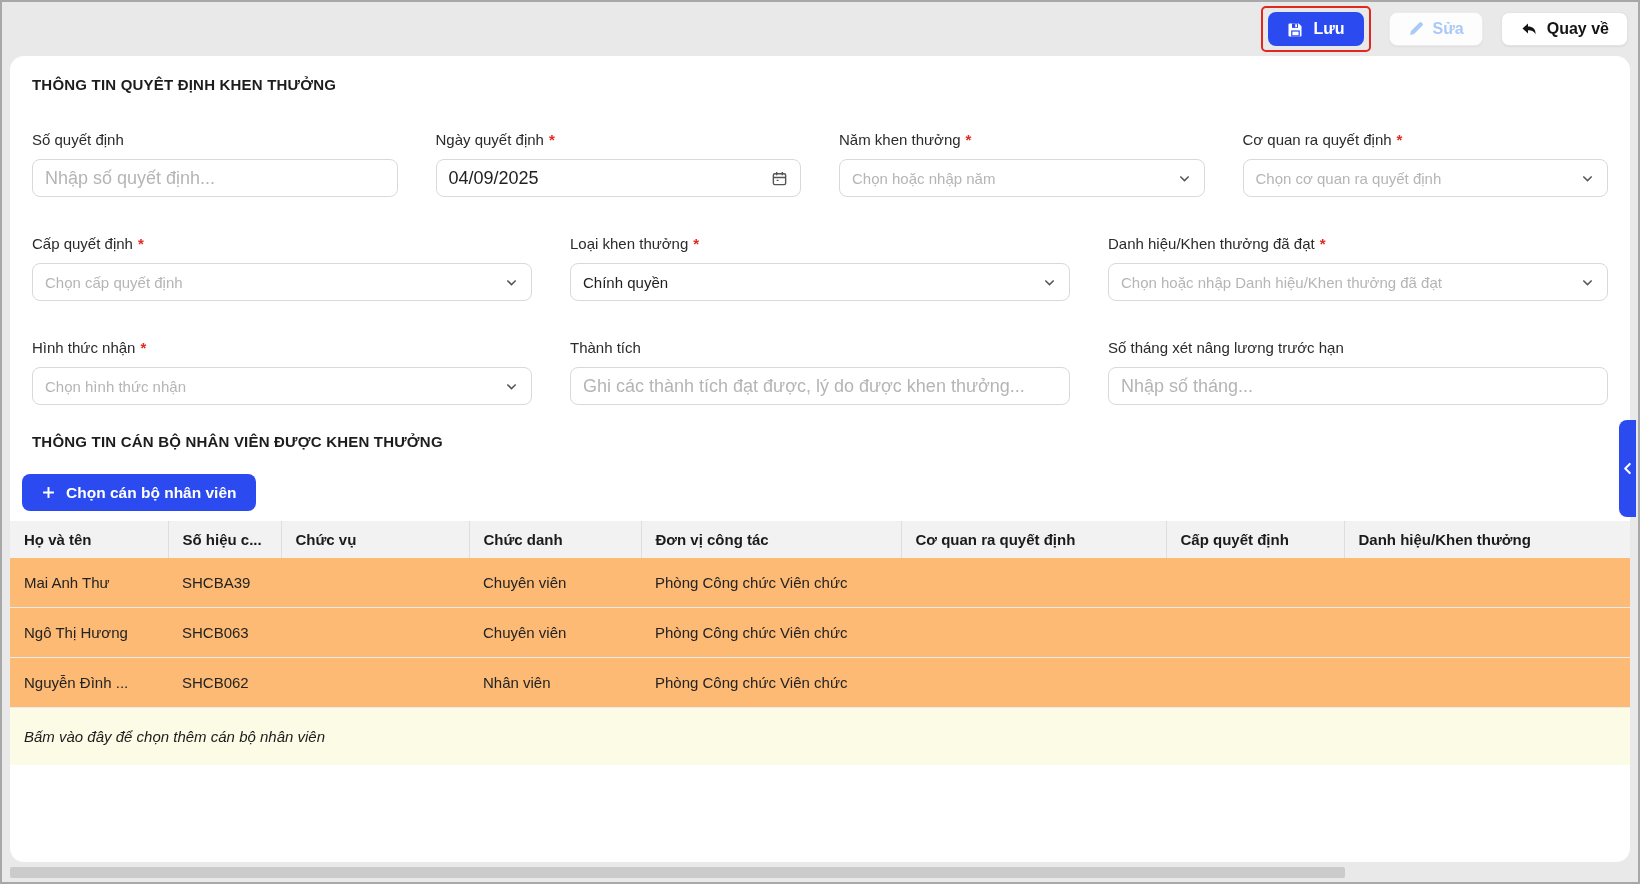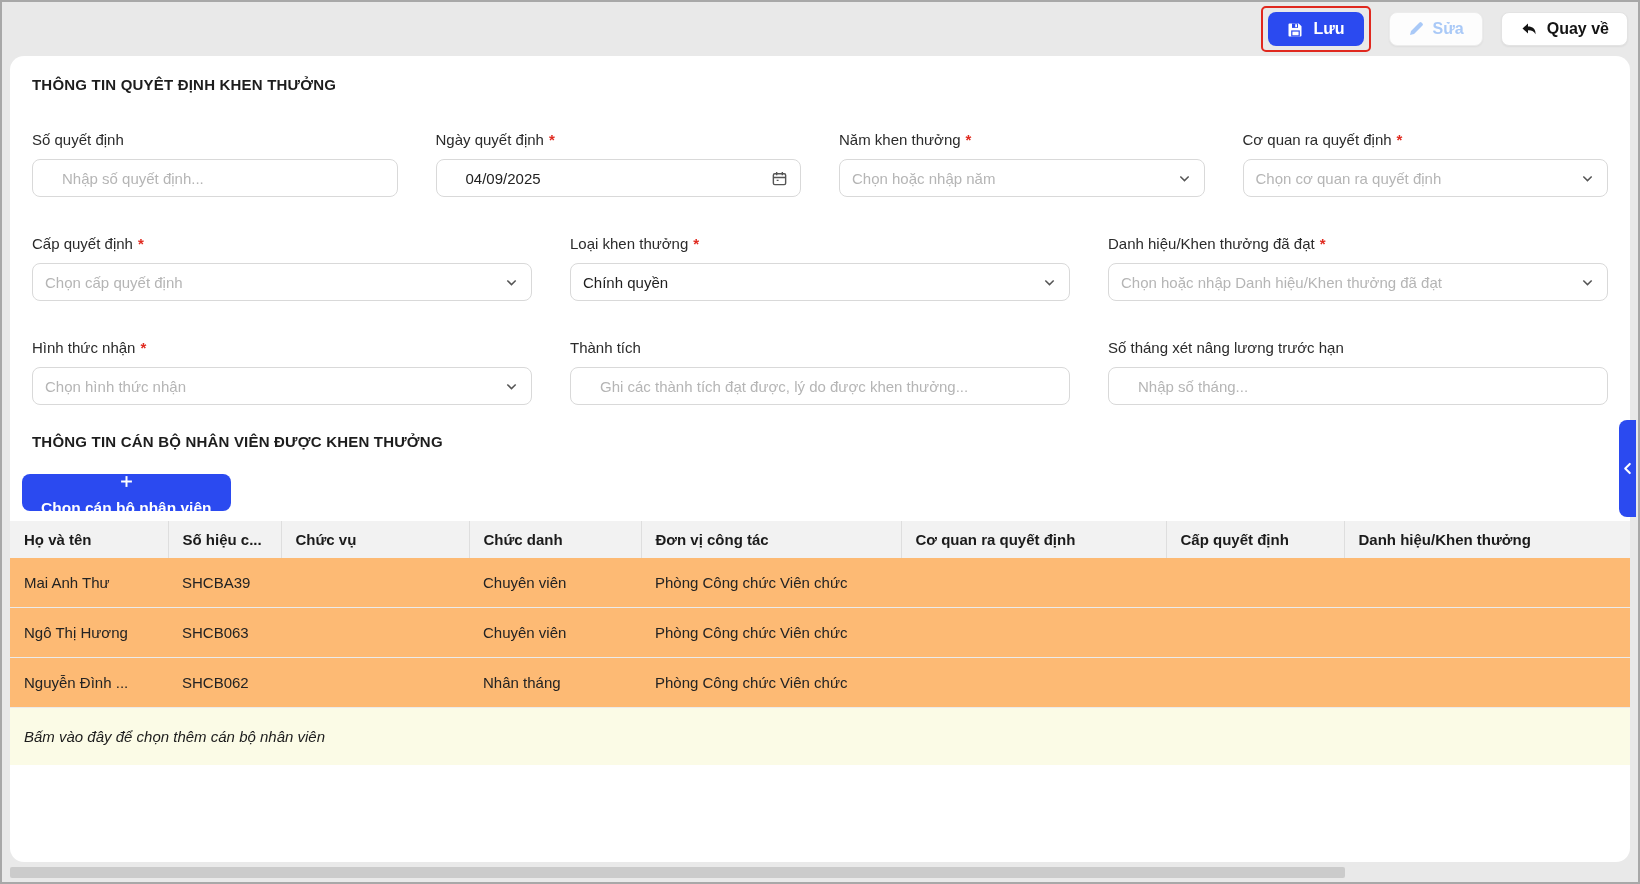--- a/index.html
+++ b/index.html
@@ -55,36 +55,35 @@
   .fld-4 { grid-column: span 4; }
   .fld .lbl { font-size: 15px; color:#2b2b2b; margin-bottom: 11px; display:flex; gap:5px; }
   .req { color:#e02b20; font-weight:700; }
   .control {
     height: 38px; border: 1px solid #d9d9d9; border-radius: 8px;
     background:#fff; display:flex; align-items:center; gap:8px;
     padding: 0 12px; font-size: 15px;
   }
   .control input {
     border:none; outline:none; flex:1; min-width:0;
-    font-size:15px; color:#222; background:transparent; font-family: inherit; margin-left: 17px;
+    font-size:18px; color:#222; background:transparent; font-family: inherit;
   }
   .control input::placeholder { color:#b5b5b5; opacity:1; }
   .sel-text { flex:1; white-space:nowrap; overflow:hidden; text-overflow:ellipsis; }
   .sel-placeholder { color:#b5b5b5; }
   .sel-value { color:#1e1e1e; }
   .ctl-icon { flex: 0 0 auto; display:flex; align-items:center; }
 
   
   .emp-actions { padding: 0 12px; margin-top: 24px; }
   .btn-add {
     background:#2b4af0; color:#fff; border:none; border-radius:8px;
     height: 37px; display:inline-flex; align-items:center; gap:10px;
     padding: 0 19px; font-size: 15.5px; font-weight:600; cursor:pointer;
     font-family: inherit;
-    flex-direction: column;
   }
 
   table.emp-table {
     width: 100%; border-collapse: collapse; table-layout: fixed;
     margin-top: 10px; font-size: 15px;
   }
   .emp-table th {
     background:#f2f2f2; font-weight: 700; text-align:left; color:#1b1b1b;
     padding: 10px 14px; white-space:nowrap; overflow:hidden; text-overflow:ellipsis;
     border-left: 1px solid #dedede;
@@ -355,21 +354,21 @@
         <td>Chuyên viên</td>
         <td>Phòng Công chức Viên chức</td>
         <td></td>
         <td></td>
         <td></td>
       </tr>
       <tr>
         <td>Nguyễn Đình ...</td>
         <td>SHCB062</td>
         <td></td>
-        <td>Nhân tháng</td>
+        <td>Nhân viên</td>
         <td>Phòng Công chức Viên chức</td>
         <td></td>
         <td></td>
         <td></td>
       </tr>
     </tbody>
   </table>
 
   <div class="hint-row">Bấm vào đây để chọn thêm cán bộ nhân viên</div>
 </div>

